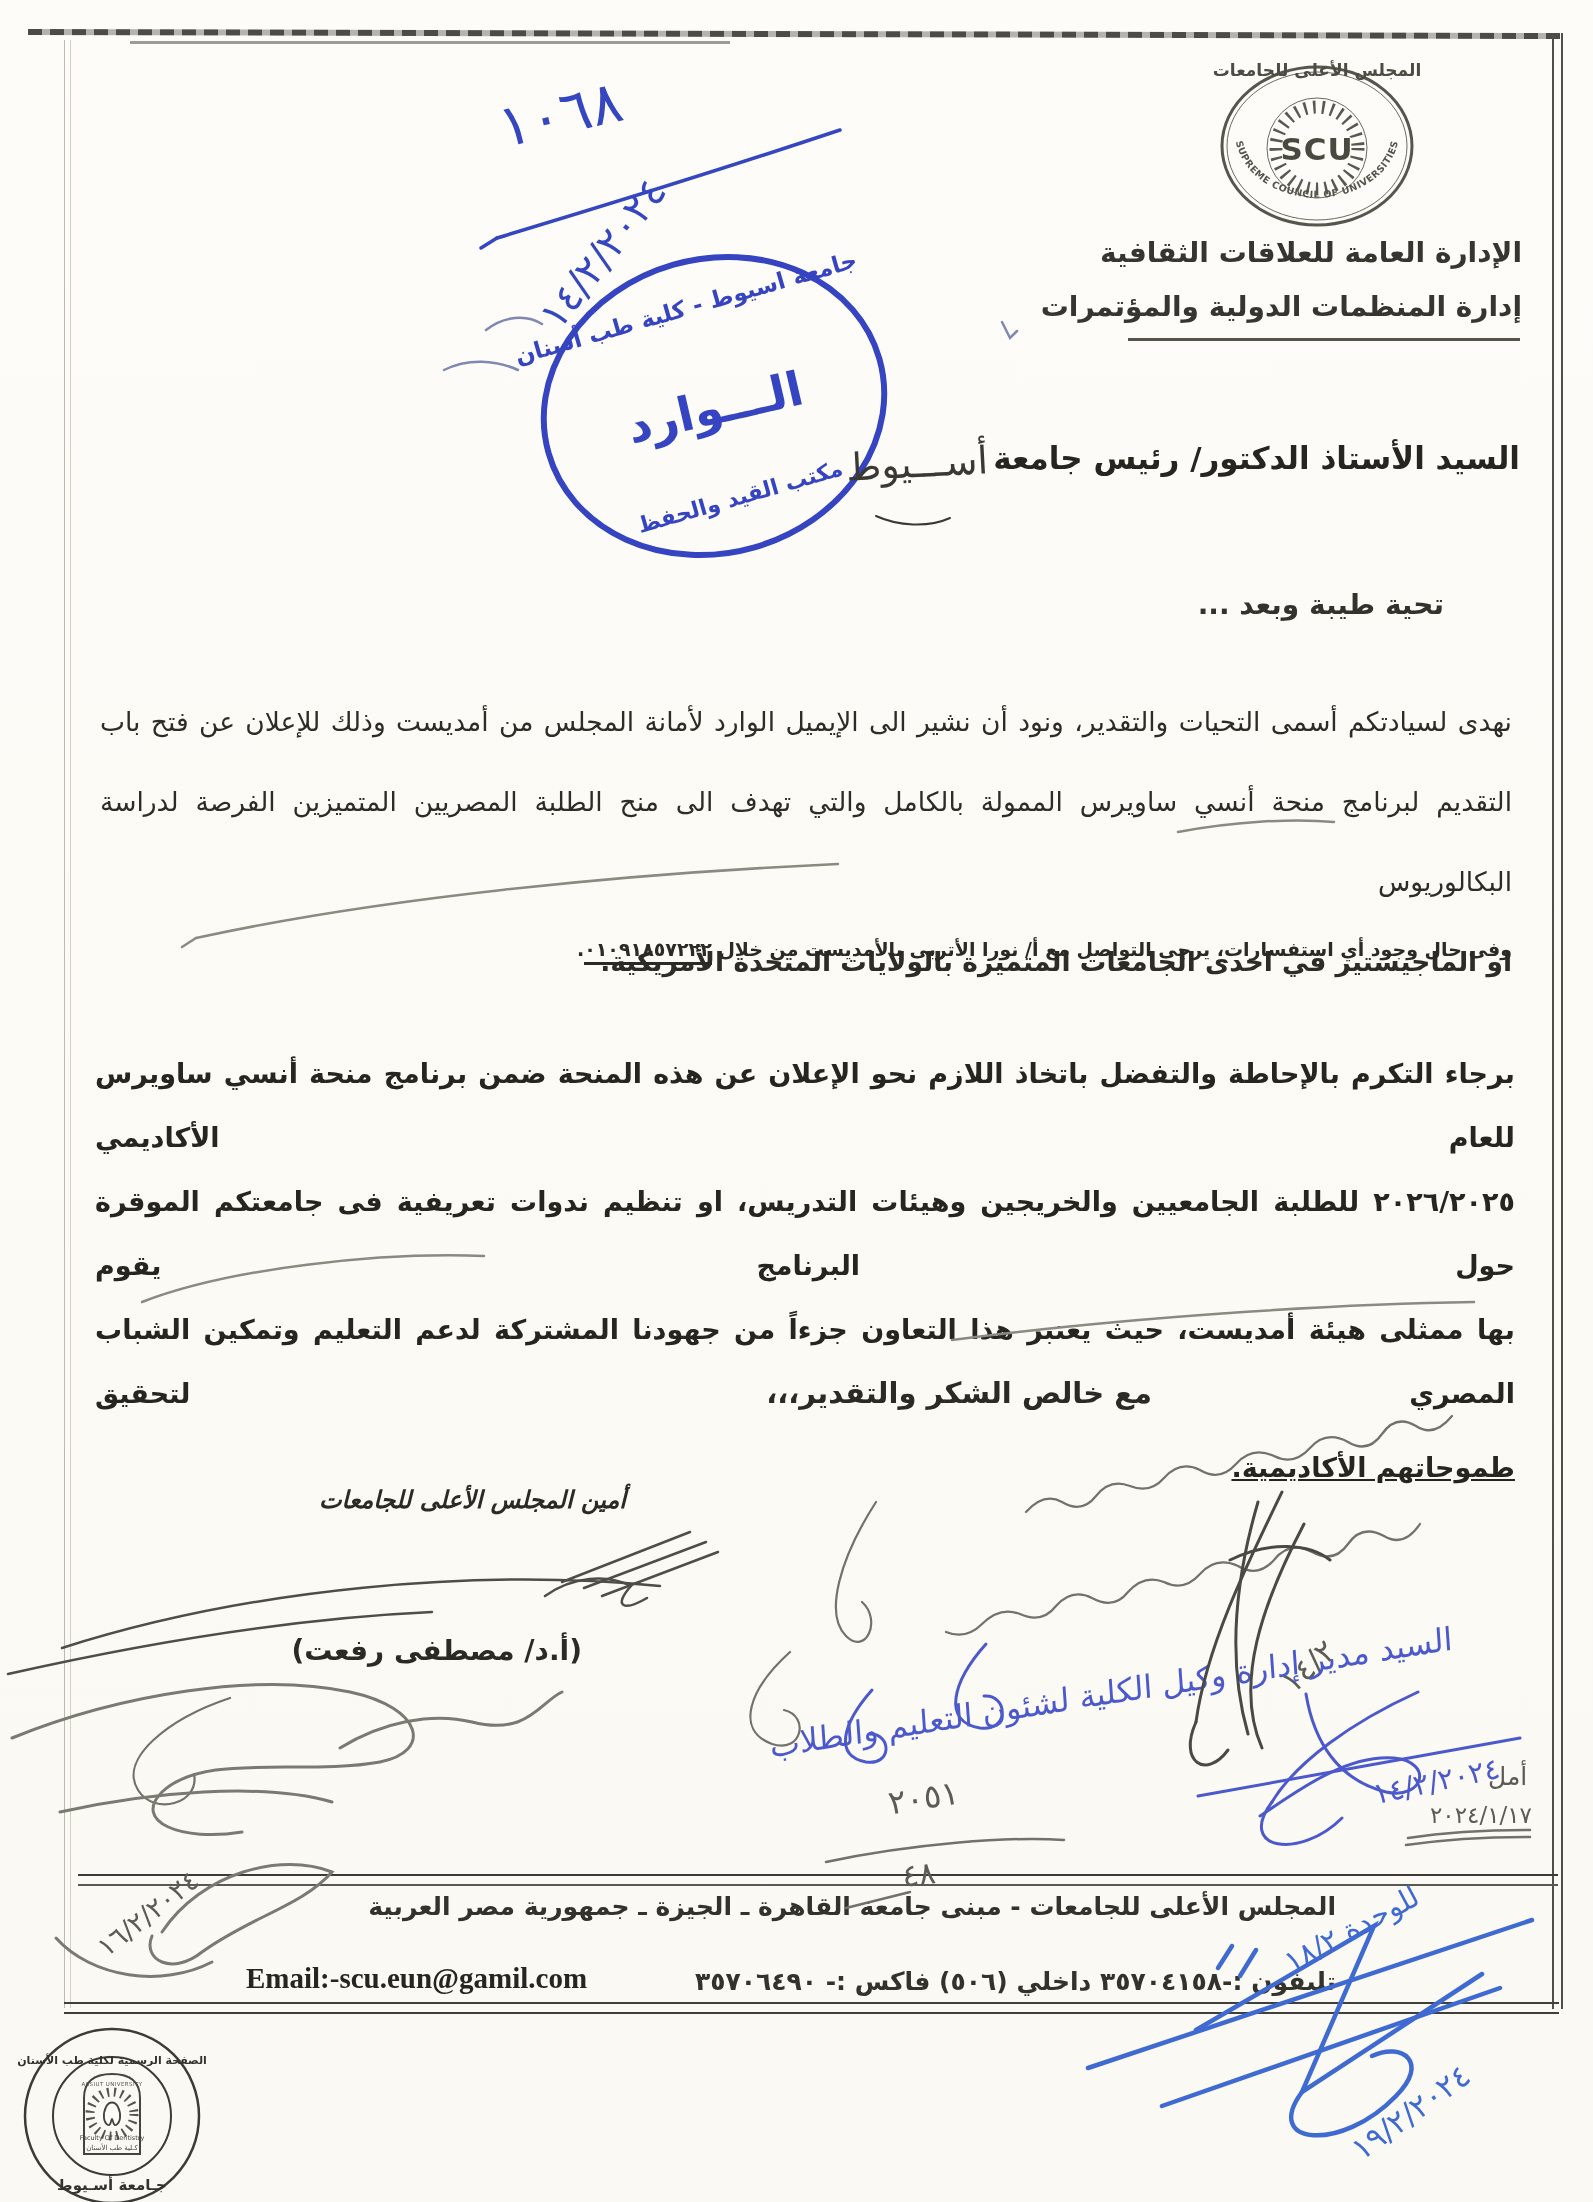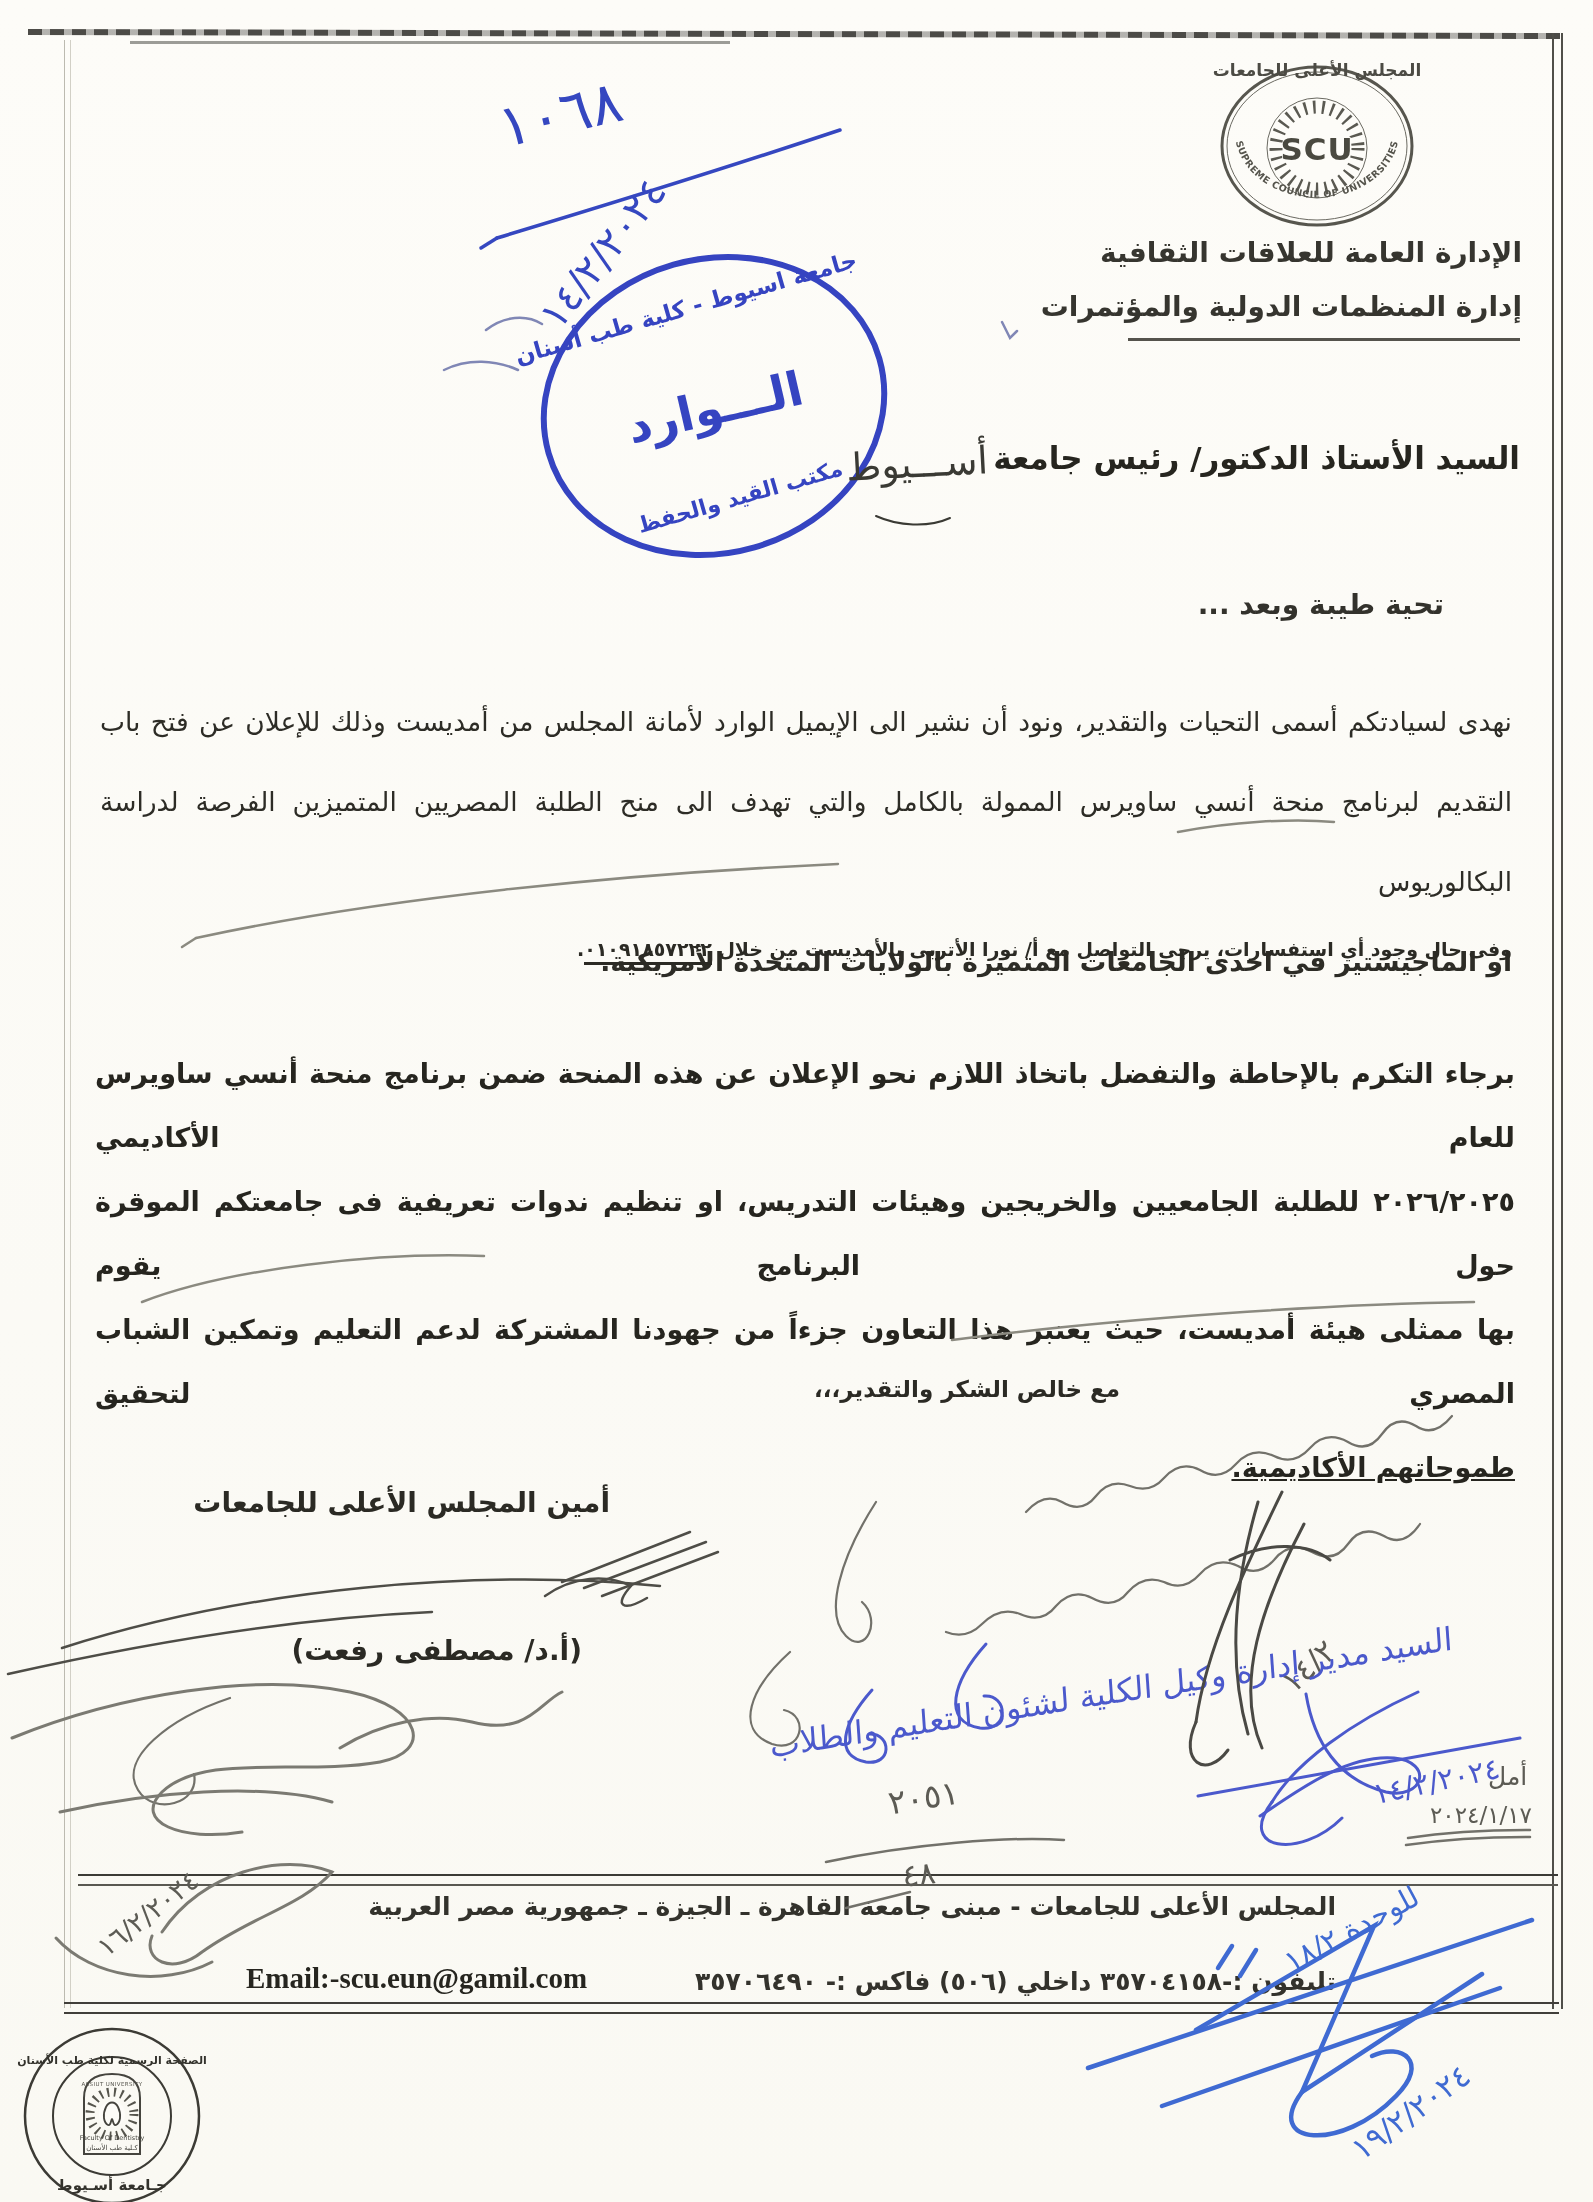--- a/index.html
+++ b/index.html
@@ -82,23 +82,23 @@
     <span style="border-bottom:3px solid #2b2a24;padding-bottom:2px;letter-spacing:2px;">٠١٠٩١٨٥٧٢٢٢</span><span>.</span>
   </div>
 
   <div class="abs rtl bold" style="left:95px;top:1042px;width:1420px;font-size:27px;line-height:64px;color:#26251f;">
     <div class="jline">برجاء التكرم بالإحاطة والتفضل باتخاذ اللازم نحو الإعلان عن هذه المنحة ضمن برنامج منحة أنسي ساويرس للعام الأكاديمي</div>
     <div class="jline">٢٠٢٦/٢٠٢٥ للطلبة الجامعيين والخريجين وهيئات التدريس، او تنظيم ندوات تعريفية فى جامعتكم الموقرة حول البرنامج يقوم</div>
     <div class="jline">بها ممثلى هيئة أمديست، حيث يعتبر هذا التعاون جزءاً من جهودنا المشتركة لدعم التعليم وتمكين الشباب المصري لتحقيق</div>
     <div class="right" style="margin-top:10px;text-decoration:underline;">طموحاتهم الأكاديمية.</div>
   </div>
 
-  <div class="abs rtl center bold" style="left:690px;top:1376px;width:430px;font-size:23px;color:#2b2a24;">مع خالص الشكر والتقدير،،،</div>
-
-  <div class="abs rtl center bold" style="left:180px;top:1486px;width:430px;font-size:28px;color:#2b2a24;">أمين المجلس الأعلى للجامعات</div>
+  <div class="abs rtl center bold" style="left:722px;top:1376px;width:430px;font-size:29px;color:#2b2a24;">مع خالص الشكر والتقدير،،،</div>
+
+  <div class="abs rtl center bold" style="left:196px;top:1486px;width:430px;font-size:24px;color:#2b2a24;font-style:italic;">أمين المجلس الأعلى للجامعات</div>
   <div class="abs rtl center bold" style="left:262px;top:1634px;width:320px;font-size:28px;color:#2b2a24;">(أ.د/ مصطفى رفعت)</div>
 
   <div class="abs hw pencil" style="left:1278px;top:1648px;font-size:31px;transform:rotate(-42deg);">١٤/٢</div>
   <div class="abs hw rtl blueink2" style="left:836px;top:1668px;width:620px;font-size:32px;transform:rotate(-9deg) skewX(-5deg);">السيد مدير إدارة وكيل الكلية لشئون التعليم والطلاب</div>
   <div class="abs hw blueink2" style="left:1372px;top:1764px;font-size:29px;transform:rotate(-12deg);">١٤/٢/٢٠٢٤</div>
   <div class="abs hw pencil" style="left:888px;top:1778px;font-size:33px;letter-spacing:6px;transform:rotate(-9deg);">٢٠٥١</div>
   <div class="abs hw pencil" style="left:902px;top:1856px;font-size:31px;transform:rotate(-7deg);">٤٨</div>
   <div class="abs hw pencil" style="left:1488px;top:1762px;font-size:25px;">أمل</div>
   <div class="abs hw pencil" style="left:1430px;top:1802px;font-size:23px;">٢٠٢٤/١/١٧</div>
   <div class="abs hw pencil" style="left:88px;top:1898px;font-size:27px;transform:rotate(-38deg);">١٦/٢/٢٠٢٤</div>

